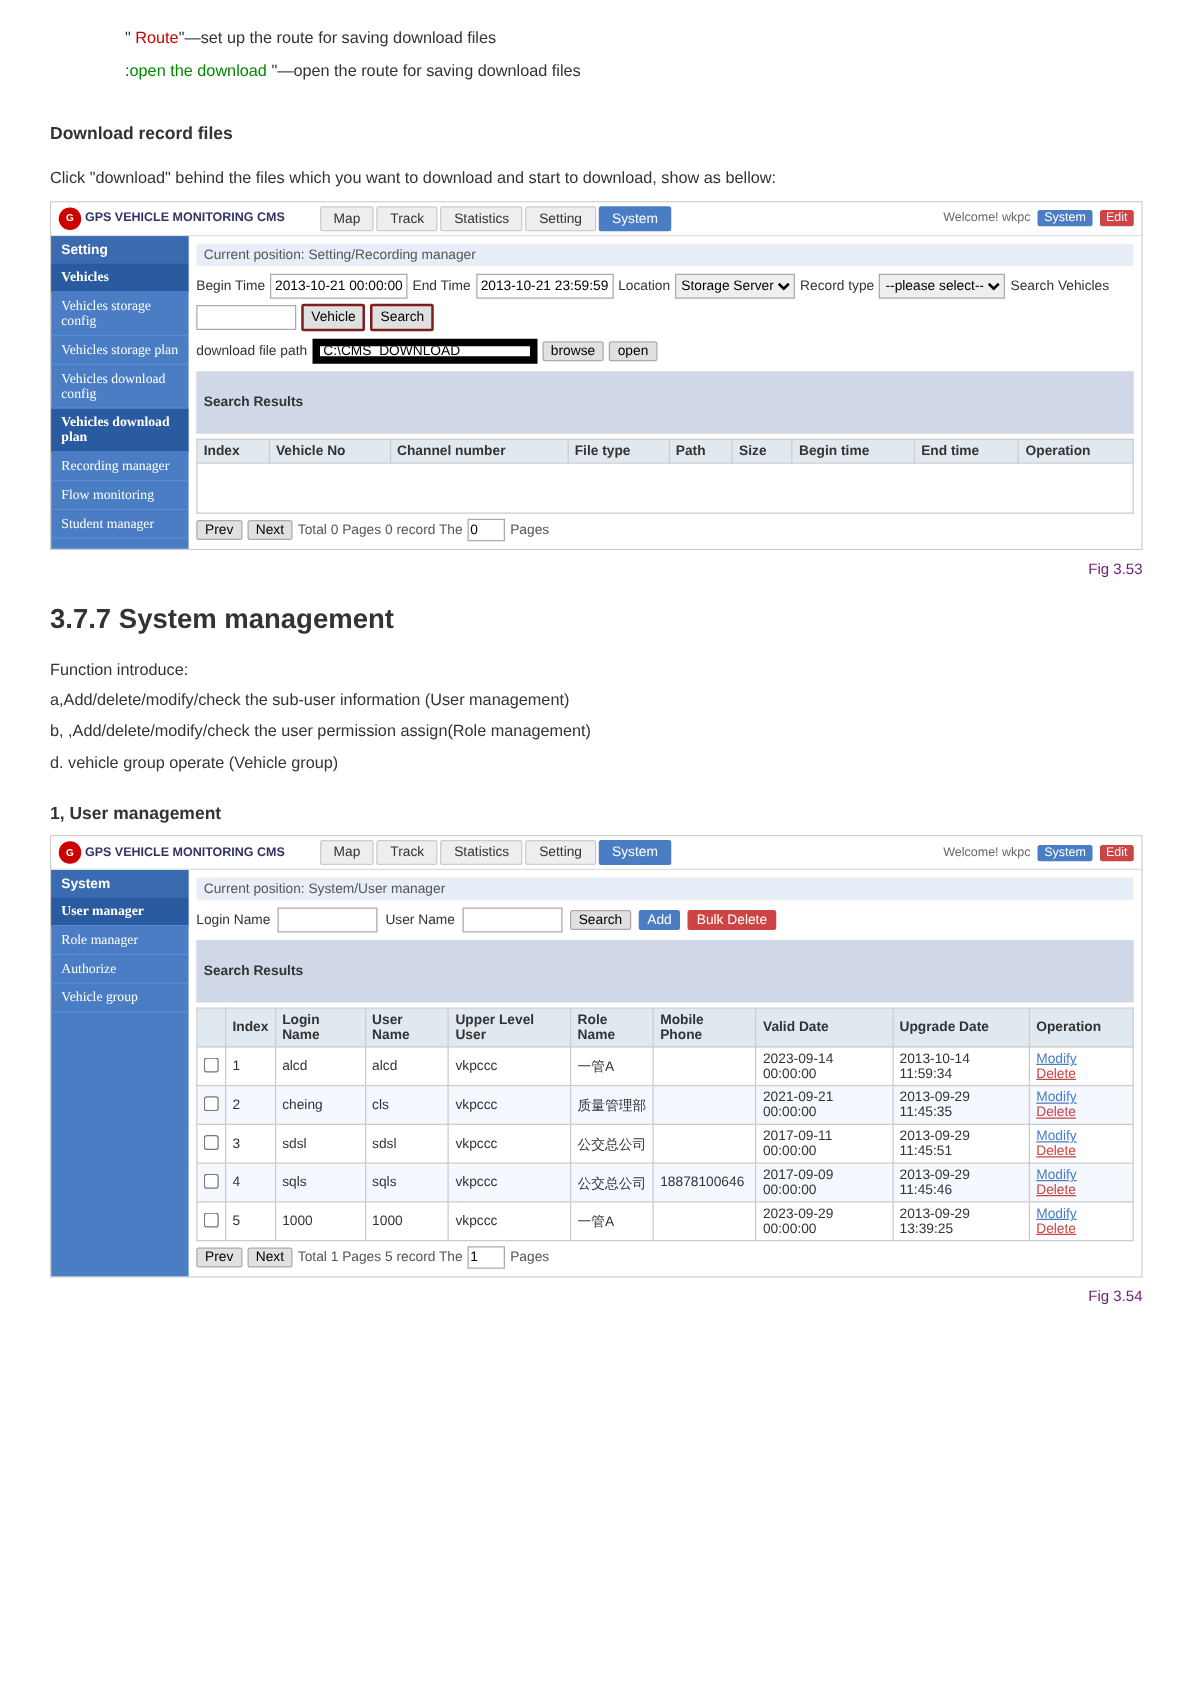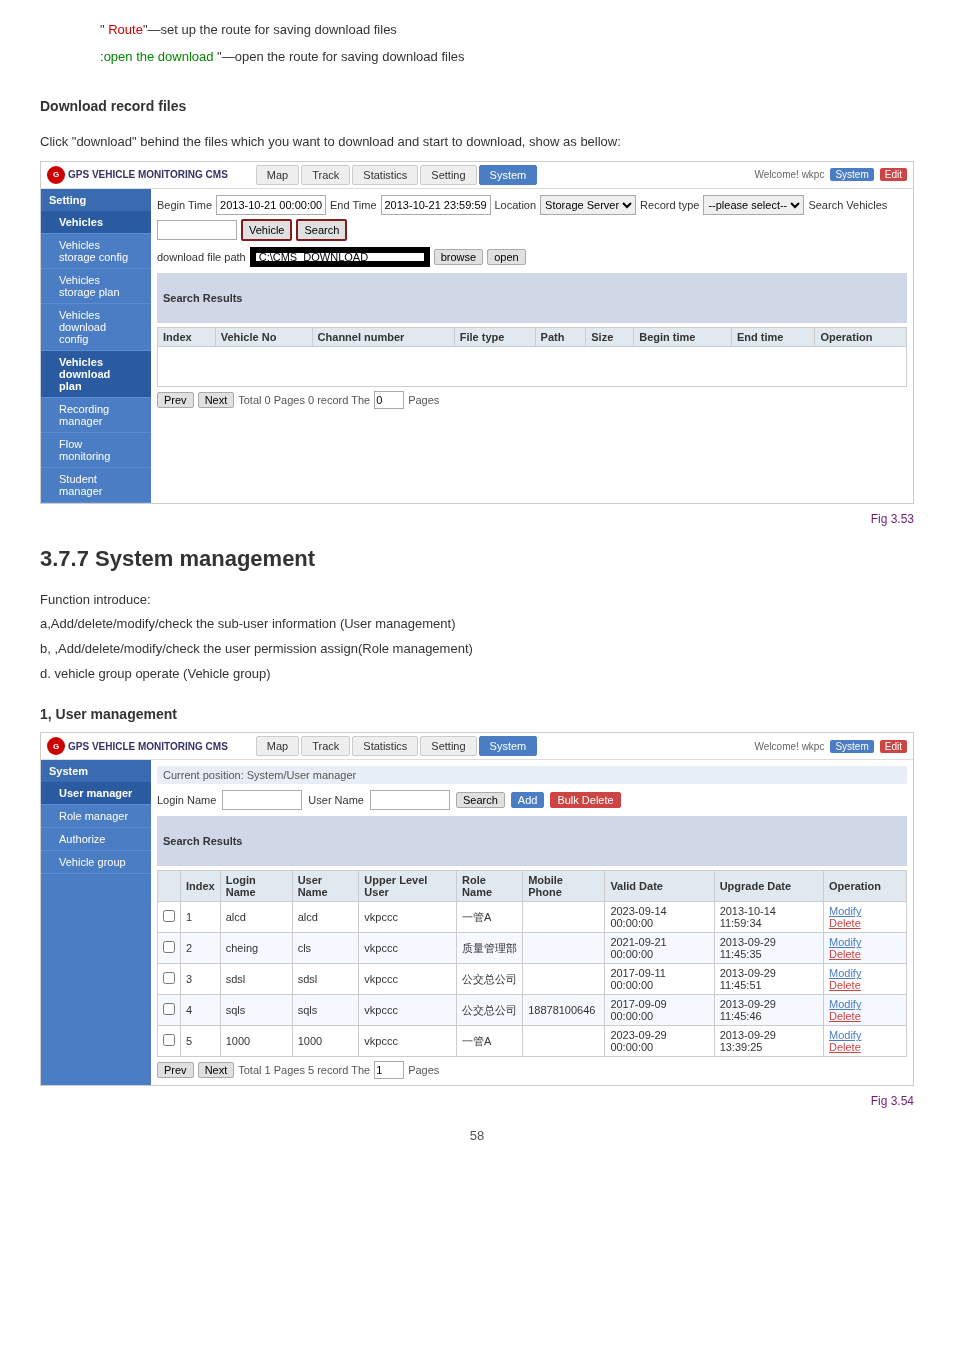--- a/index.html
+++ b/index.html
@@ -29,21 +29,21 @@
     .cms-nav-item.active { background: #4a7dc4; color: #fff; border-color: #4a7dc4; }
     .cms-right { font-size: 10px; color: #555; display: flex; align-items: center; gap: 6px; }
     .cms-right span.welcome { color: #666; }
     .cms-right .btn-small { background: #4a7dc4; color: #fff; padding: 1px 5px; border-radius: 2px; font-size: 10px; }
     .cms-right .btn-edit { background: #c44; color: #fff; padding: 1px 5px; border-radius: 2px; font-size: 10px; }
 
     
     .cms-body { display: flex; }
     .cms-sidebar { width: 110px; background: #4a7dc4; color: #fff; }
     .cms-sidebar .sidebar-title { background: #3a6ab0; padding: 5px 8px; font-size: 11px; font-weight: bold; }
-    .cms-sidebar .sidebar-item { padding: 5px 18px; font-size: 11px; cursor: pointer; border-bottom: 1px solid #5a8dd4; }
+    .cms-sidebar .sidebar-item { padding: 5px 8px; font-size: 11px; cursor: pointer; border-bottom: 1px solid #5a8dd4; font-family: Liberation Serif, serif; }
     .cms-sidebar .sidebar-item.active { background: #2a5aa0; font-weight: bold; }
     .cms-main { flex: 1; padding: 6px; background: #fff; }
 
     
     .cms-position-bar { font-size: 11px; color: #555; margin-bottom: 6px; background: #e8eef8; padding: 3px 6px; border-radius: 2px; }
 
     
     .search-bar { display: flex; align-items: center; gap: 4px; margin-bottom: 6px; flex-wrap: wrap; }
     .search-bar label { font-size: 11px; white-space: nowrap; }
     .search-bar input { height: 20px; font-size: 11px; border: 1px solid #aaa; padding: 1px 3px; }
@@ -151,20 +151,21 @@
           <div class="sidebar-item">Vehicles storage config</div>
           <div class="sidebar-item">Vehicles storage plan</div>
           <div class="sidebar-item">Vehicles download config</div>
           <div class="sidebar-item active" style="background:#2a5aa0;">Vehicles download plan</div>
           <div class="sidebar-item">Recording manager</div>
           <div class="sidebar-item">Flow monitoring</div>
           <div class="sidebar-item">Student manager</div>
         </div>
 
         <div class="cms-main">
+          <div class="cms-position-bar">Current position: Setting/Recording manager</div>
 
           <div class="search-bar">
             <label>Begin Time</label>
             <input type="text" style="width: 110px;" value="2013-10-21 00:00:00">
             <label>End Time</label>
             <input type="text" style="width: 110px;" value="2013-10-21 23:59:59">
             <label>Location</label>
             <select><option>Storage Server</option></select>
             <label>Record type</label>
             <select><option>--please select--</option></select>
@@ -380,14 +381,13 @@
             <span class="info">Total 1 Pages 5 record The</span>
             <input type="text" style="width: 30px; height: 18px; font-size: 11px; border: 1px solid rgb(170, 170, 170); padding: 1px;" value="1">
             <span class="info">Pages</span>
           </div>
         </div>
       </div>
     </div>
     <div class="fig-caption">Fig 3.54</div>
   </div>
 
-  <div class="page-num">58</div>
 </div>
 
 </body></html>

